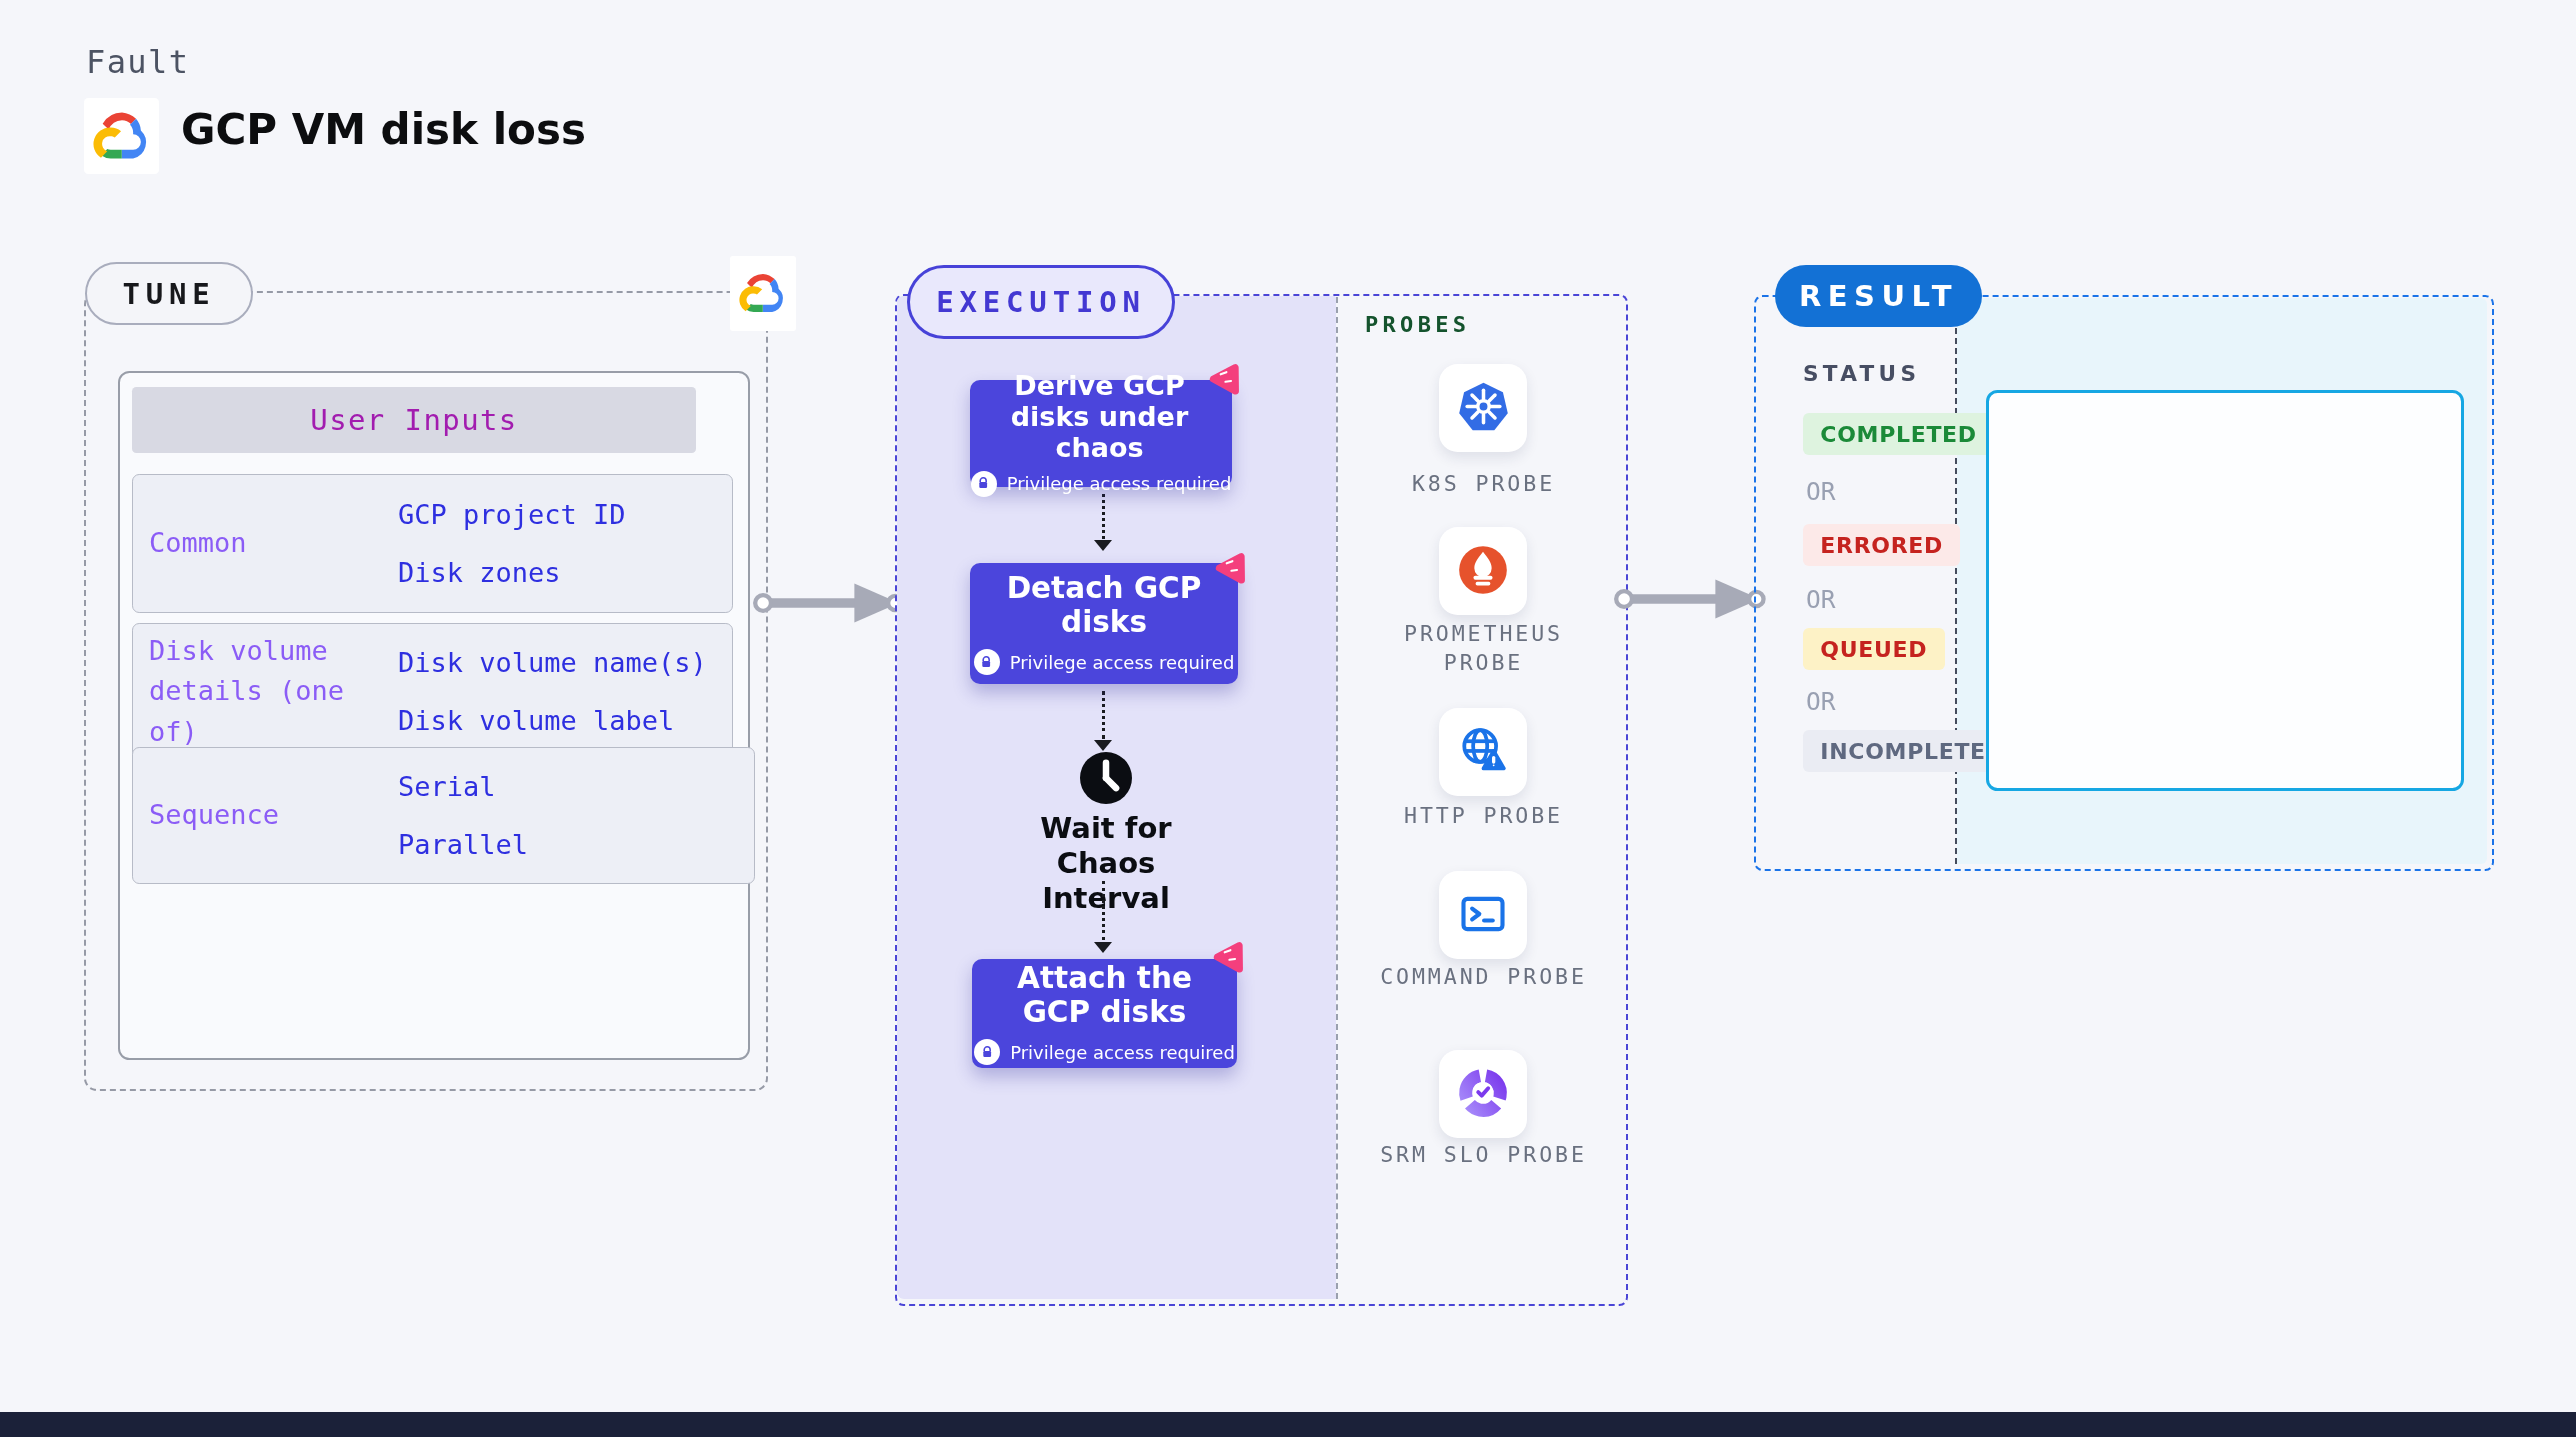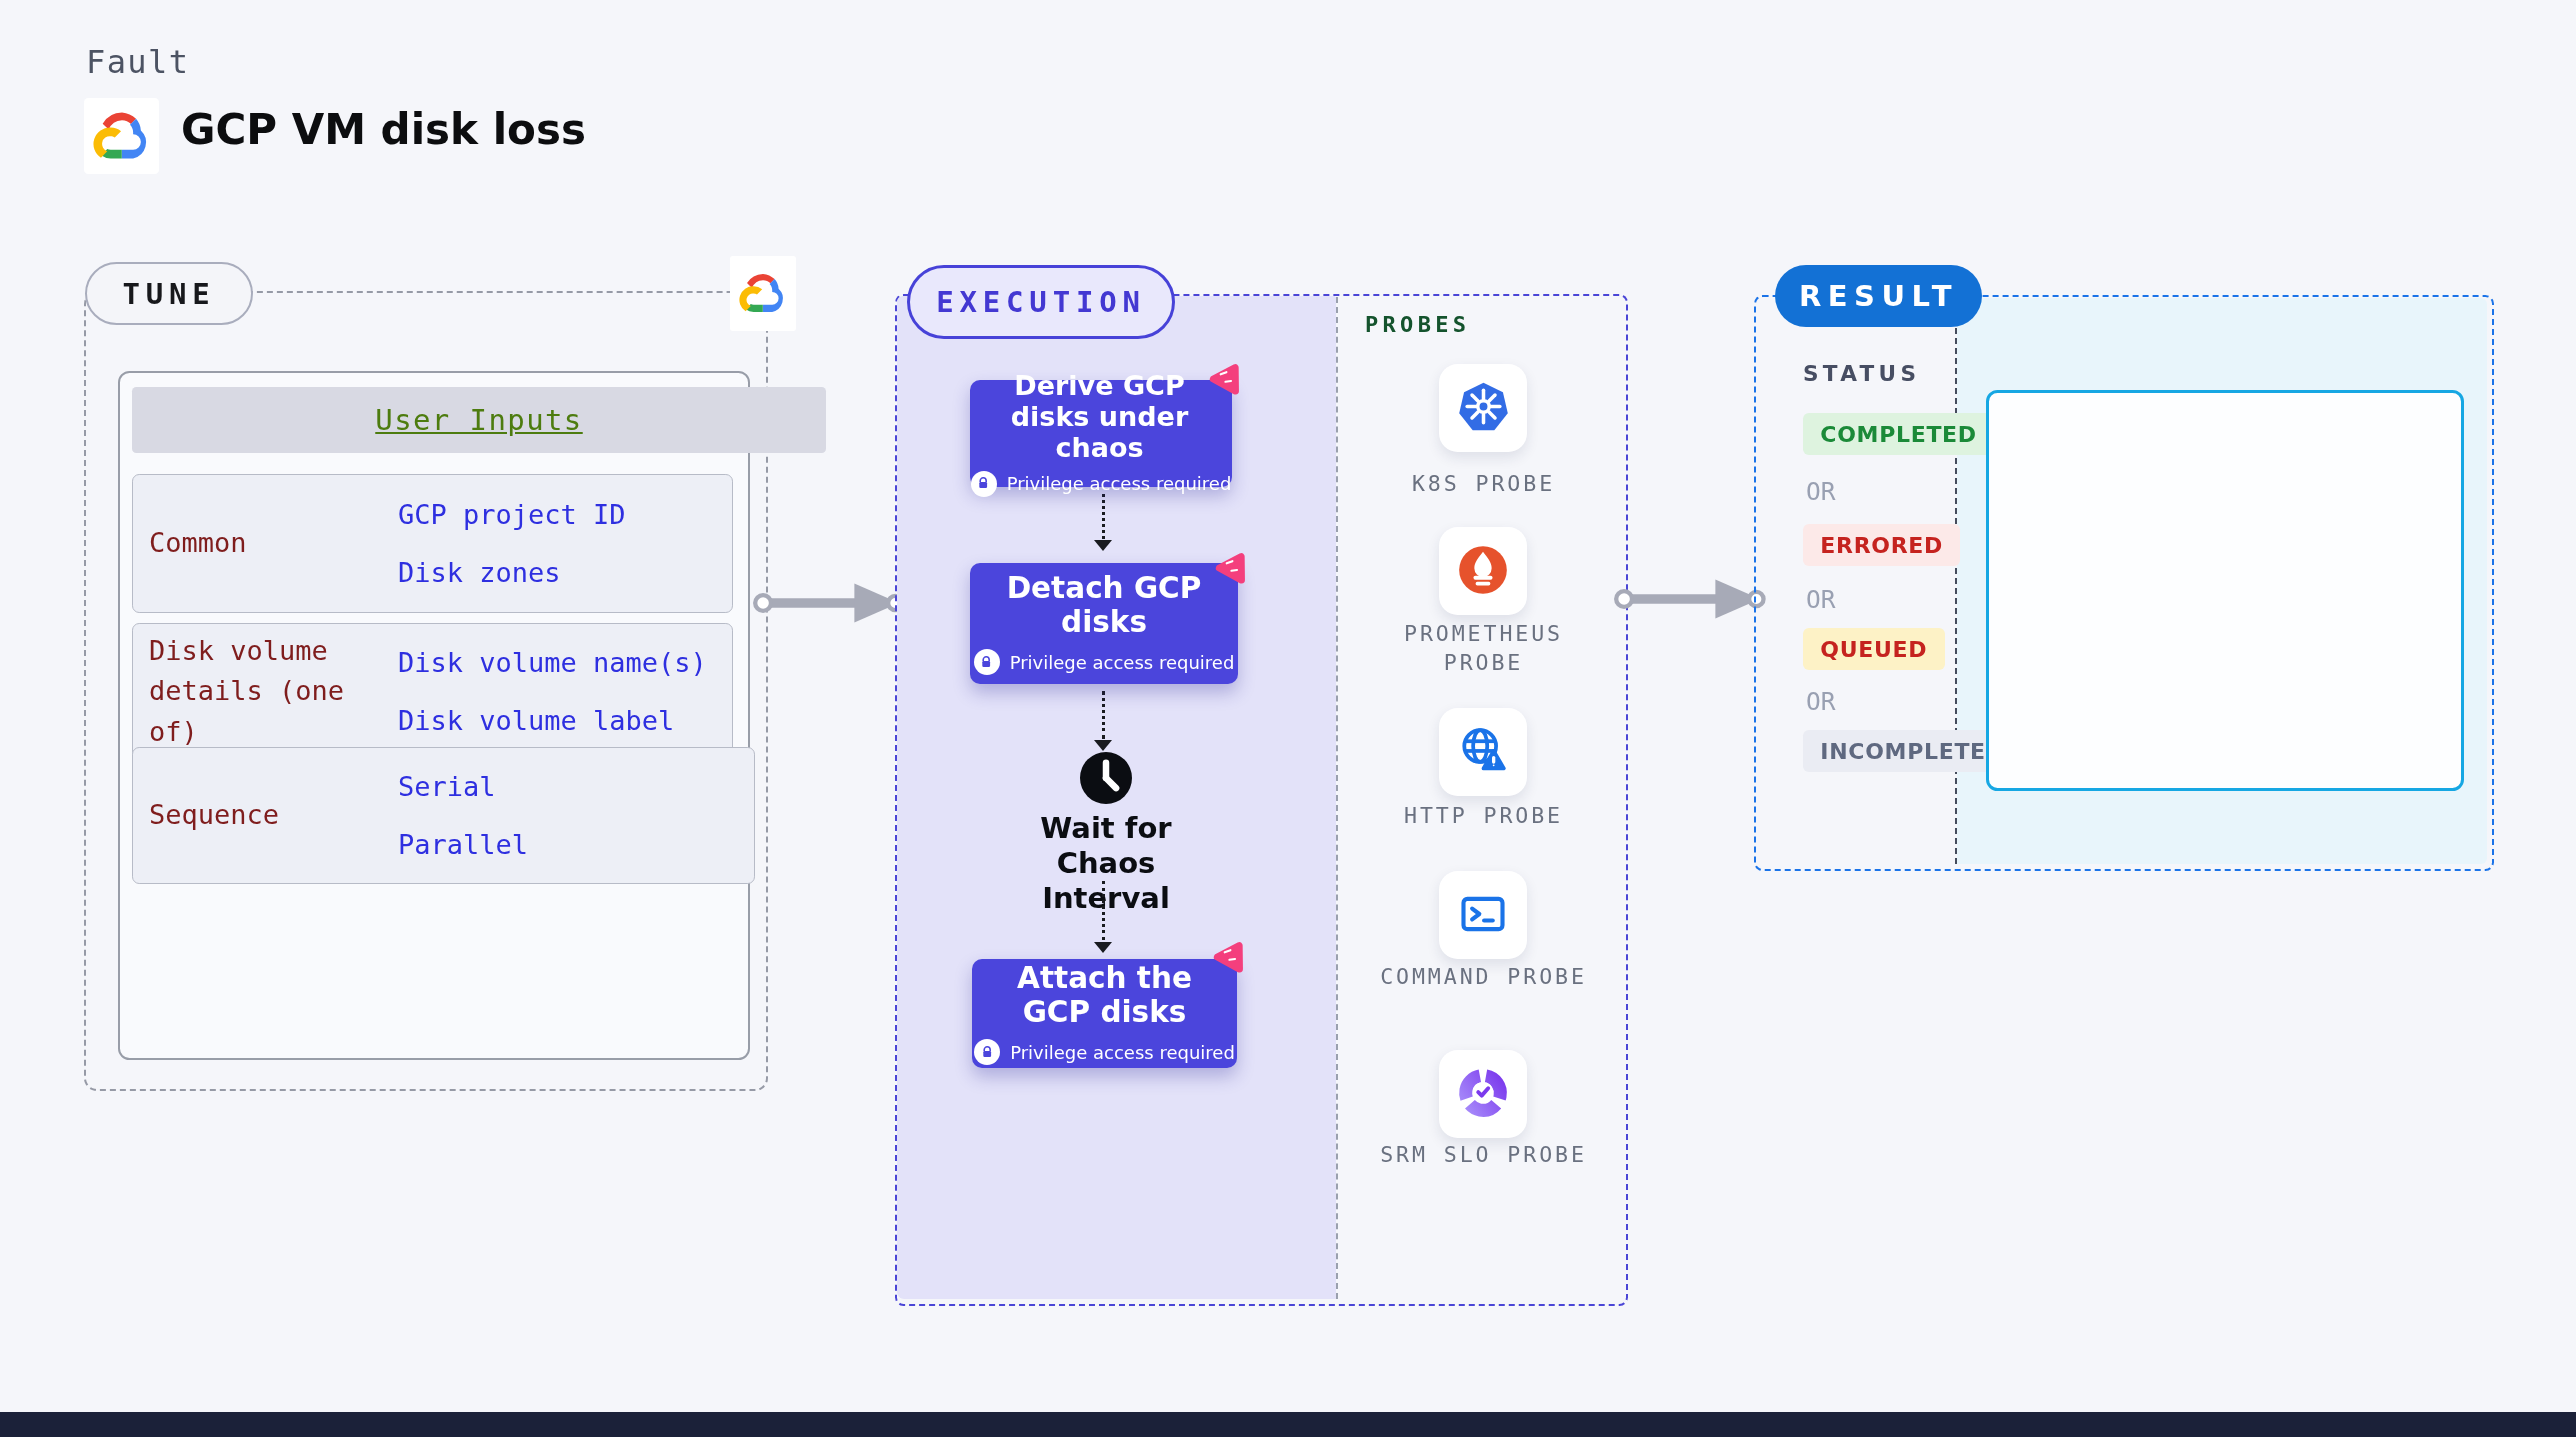--- a/index.html
+++ b/index.html
@@ -13,27 +13,27 @@
   .fault-label{left:86px;top:43px;font-size:32px;color:#4c5363;letter-spacing:1.4px;font-weight:500;}
   .logo-card{left:84px;top:98px;width:75px;height:76px;background:#ffffff;border-radius:4.3px;}
   .page-title{left:181px;top:105px;font-size:42px;font-weight:700;color:#0c0d0f;}
 
   
   .tune-box{left:84px;top:291px;width:680px;height:796px;border:2.9px dashed #969aa6;border-radius:13px;}
   .tune-pill{left:85px;top:262px;width:164px;height:59px;background:#f4f5f9;border:2.9px solid #a9adbd;
              border-radius:719px;z-index:3;font-size:29px;font-weight:700;color:#17181c;letter-spacing:5.8px;}
   .tune-gcp{left:730px;top:256px;width:66px;height:75px;background:#ffffff;border-radius:2.9px;z-index:3;}
   .ui-card{left:118px;top:371px;width:628px;height:685px;background:#f9fafd;border:2.9px solid #989da8;border-radius:11.5px;}
-  .ui-header{left:132px;top:387px;width:694px;height:66px;background:#d8d9e3;border-radius:4.3px;
-             font-size:29px;color:#4d7c0f;letter-spacing:1.4px;text-decoration:underline;}
+  .ui-header{left:132px;top:387px;width:564px;height:66px;background:#d8d9e3;border-radius:4.3px;
+             font-size:29px;color:#a21caf;letter-spacing:1.4px;}
   .ui-row{left:132px;width:599px;background:#edeff6;border:1.4px solid #b7bbc7;border-radius:7.2px;}
   .row-0{top:474px;height:137px;} .row-1{top:623px;height:135px;}
   .row-2{top:747px;height:135px;padding-left:22px;} .row-3{top:919px;height:130px;}
   .row-label{position:absolute;left:16px;top:0;bottom:0;width:238px;display:flex;align-items:center;
-             font-size:27px;color:#7f1d1d;line-height:1.5;}
+             font-size:27px;color:#8b5cf6;line-height:1.5;}
   .row-values{position:absolute;left:265px;top:0;bottom:0;right:14.4px;display:flex;flex-direction:column;
               justify-content:center;gap:23px;}
   .row-value{font-size:27px;color:#2e2fe0;line-height:1.3;}
 
   
   .flow-arrow{width:153px;height:46px;}
   .arrow-1{left:752px;top:580px;} .arrow-2{left:1613px;top:576px;}
 
   
   .exec-box{left:895px;top:294px;width:729px;height:1008px;border:2.9px dashed #4a45d6;border-radius:8.6px;}

